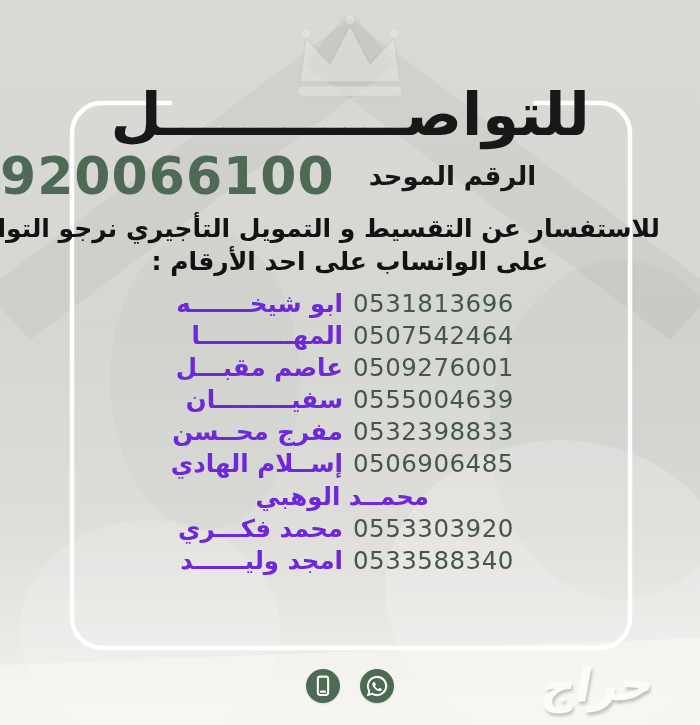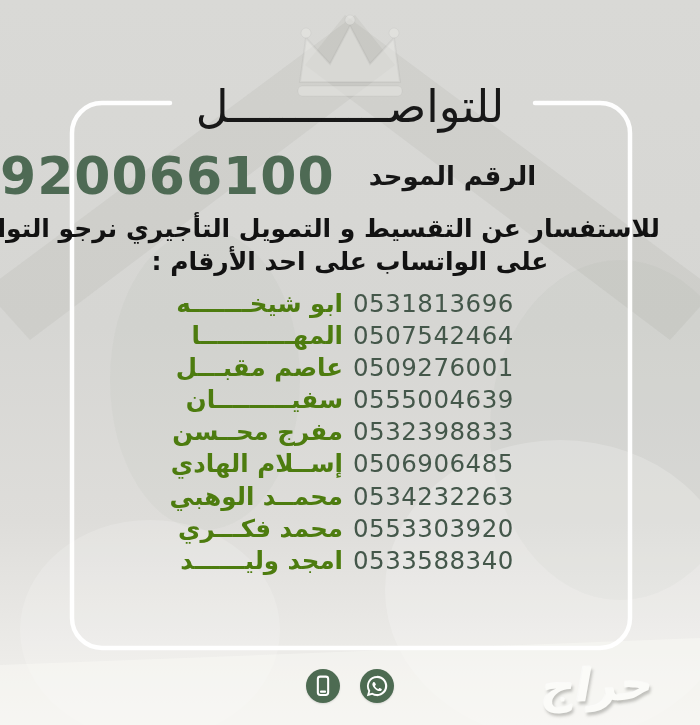--- a/index.html
+++ b/index.html
@@ -6,21 +6,21 @@
   body{
     width:700px;height:725px;position:relative;overflow:hidden;
     font-family:"DejaVu Sans",sans-serif;
     background:linear-gradient(180deg,#d9d9d6 0%,#d6d6d3 45%,#deddda 72%,#ecebe8 90%,#f3f2ef 100%);
   }
   .layer{position:absolute;inset:0;}
   .decor-svg{z-index:1;}
   .border-svg{z-index:2;pointer-events:none;}
   .page-title{
     position:absolute;top:80px;left:0;right:0;text-align:center;
-    font-size:45px;font-weight:400;color:#181818;z-index:3;direction:rtl;
+    font-size:59px;font-weight:700;color:#181818;z-index:3;direction:rtl;
     white-space:nowrap;
   }
   .unified-row{
     position:absolute;top:146px;left:0;right:0;z-index:3;
     display:flex;align-items:center;gap:34px;
   }
   .unified-number{font-size:52px;font-weight:800;color:#4e6a54;letter-spacing:1px;}
   .unified-label{font-size:26px;font-weight:800;color:#161616;direction:rtl;}
   .info-text{
     position:absolute;top:212px;left:40px;right:40px;z-index:3;
@@ -28,21 +28,21 @@
     line-height:1.32;direction:rtl;
   }
   .info-text div{white-space:nowrap;}
   .contacts-list{position:absolute;top:289px;left:0;width:700px;z-index:3;}
   .contact-row{
     display:flex;justify-content:center;align-items:baseline;
     height:32.1px;gap:10px;
   }
   .c-name{
     width:158px;text-align:right;font-size:24.5px;font-weight:700;
-    color:#4d7c0f;direction:rtl;white-space:nowrap;
+    color:#6d28d9;direction:rtl;white-space:nowrap;
   }
   .c-num{
     width:162px;text-align:left;font-size:24.5px;font-weight:400;
     color:#44574a;letter-spacing:.5px;white-space:nowrap;
   }
   .footer-icons{
     position:absolute;top:669px;left:0;right:0;z-index:3;
     display:flex;justify-content:center;gap:20px;
   }
   .icon-circle{
@@ -123,21 +123,20 @@
     <span class="c-num">0532398833</span>
   </div>
 
   <div class="contact-row">
     <span class="c-name">إســلام الهادي</span>
     <span class="c-num">0506906485</span>
   </div>
 
   <div class="contact-row">
     <span class="c-name">محمــد الوهبي</span>
-    <span class="c-num">0534232263</span>
   </div>
 
 
   <div class="contact-row">
     <span class="c-name">محمد فكـــري</span>
     <span class="c-num">0553303920</span>
   </div>
 
   <div class="contact-row">
     <span class="c-name">امجد وليــــــد</span>

